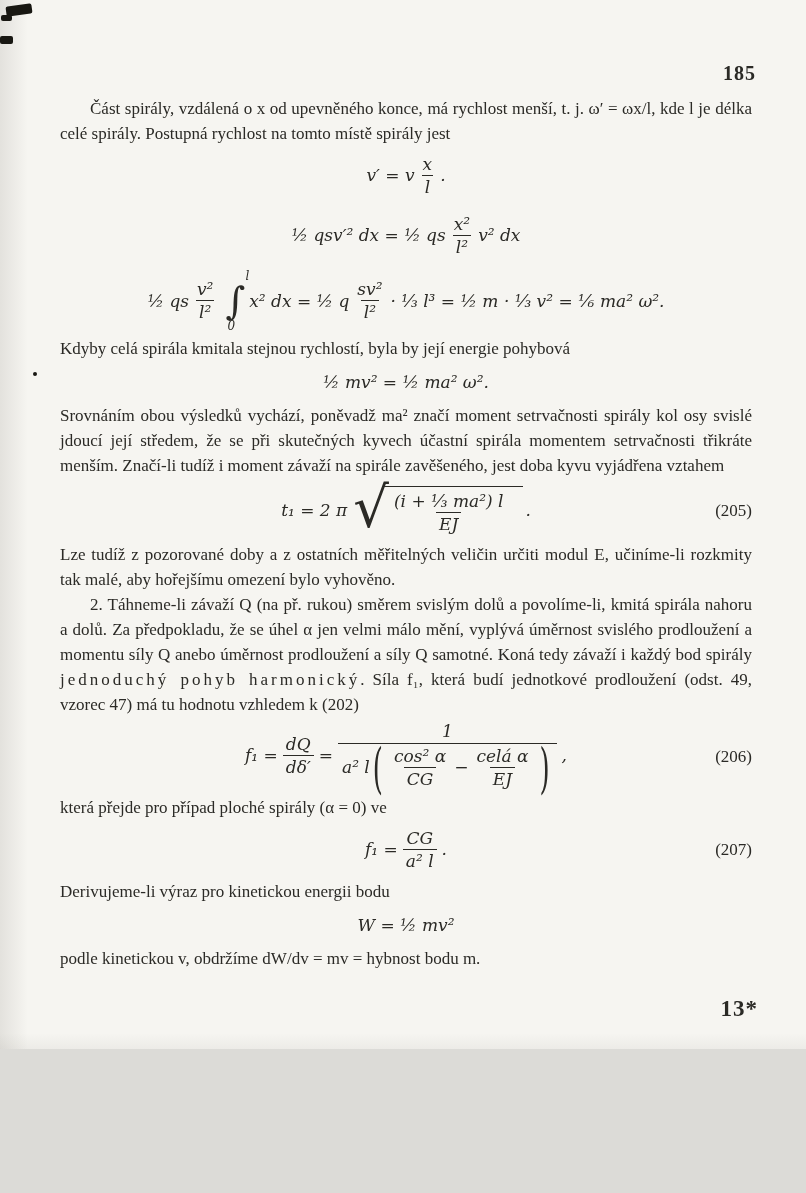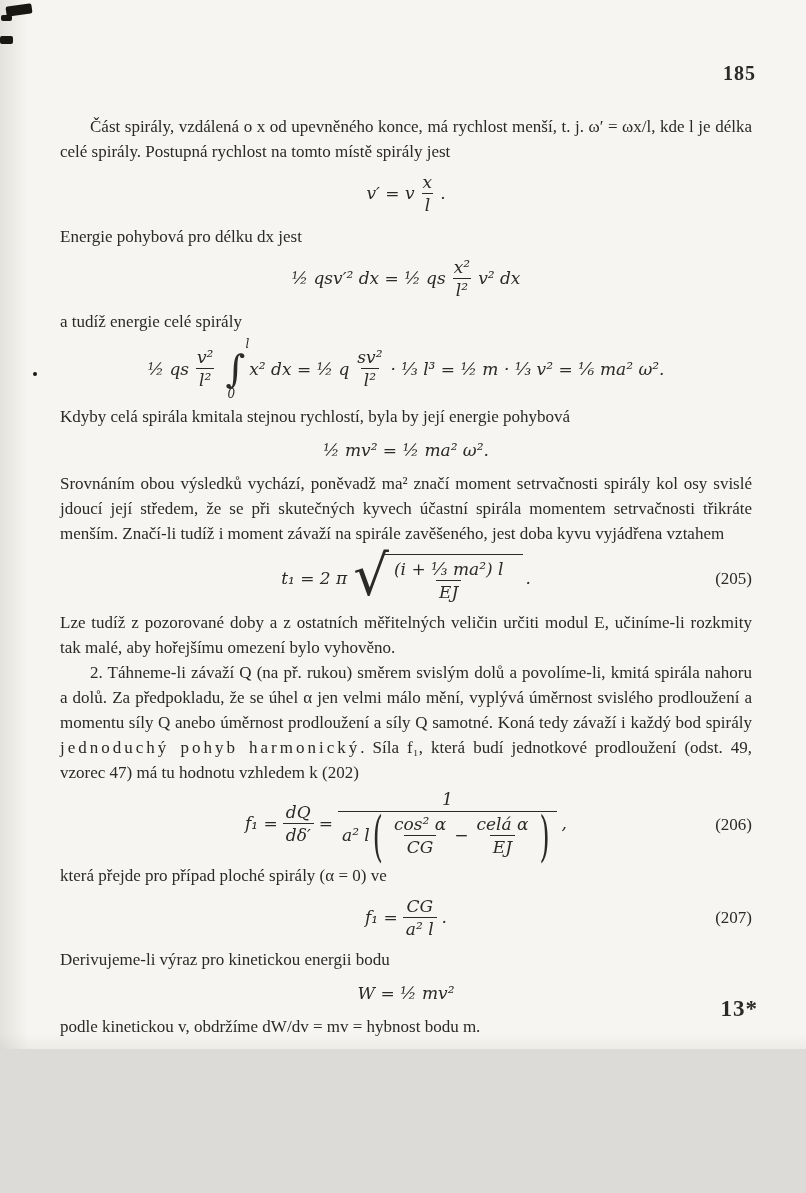--- a/index.html
+++ b/index.html
@@ -18,21 +18,21 @@
       linear-gradient(90deg, rgba(60,55,45,.10), rgba(60,55,45,0) 28px),
       linear-gradient(0deg, rgba(60,55,45,.05), rgba(60,55,45,0) 16px);
   }
 
   .pageno {
     position:absolute; top:62px; right:50px;
     font-size:20px; font-weight:700; letter-spacing:1px;
   }
 
   .content {
-    position:absolute; left:60px; top:114px; width:692px;
+    position:absolute; left:60px; top:96px; width:692px;
     font-size:17px; line-height:25px; text-align:justify;
   }
   .para { margin:0; }
   .indent { text-indent:30px; }
   .spaced { letter-spacing:3px; }
 
   .formula {
     position:relative; text-align:center;
     font-style:italic; font-family:"DejaVu Serif","Liberation Serif",serif;
     padding:8px 0; font-size:17px;
@@ -99,30 +99,28 @@
 
     <p class="para indent">Část spirály, vzdálená o x od upevněného konce, má rychlost menší, t. j. ω′ = ωx/l, kde l je délka celé spirály. Postupná rychlost na tomto místě spirály jest</p>
 
     <div class="formula">
       <span class="fpart">v′ = v</span><span class="frac">
           <span class="num">x</span>
           <span class="den">l</span>
         </span><span class="fpart">.</span>
     </div>
 
-    <p class="para">Energie pohybová pro délku dx jest</p>
 
     <div class="formula">
       <span class="fpart">½ qsv′² dx = ½ qs</span><span class="frac">
           <span class="num">x²</span>
           <span class="den">l²</span>
         </span><span class="fpart">v² dx</span>
     </div>
 
-    <p class="para">a tudíž energie celé spirály</p>
 
     <div class="formula tight">
       <span class="fpart">½ qs</span><span class="frac">
           <span class="num">v²</span>
           <span class="den">l²</span>
         </span><span class="intwrap">
           <span class="int-upper">l</span>
           <span class="int-sym">∫</span>
           <span class="int-lower">0</span>
         </span><span class="fpart">x² dx = ½ q</span><span class="frac">

